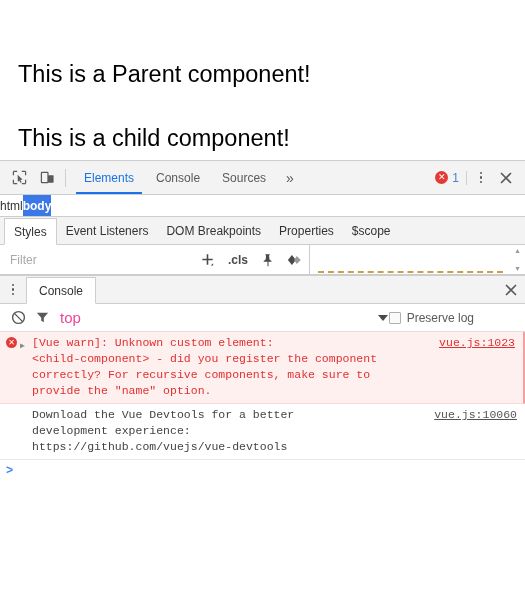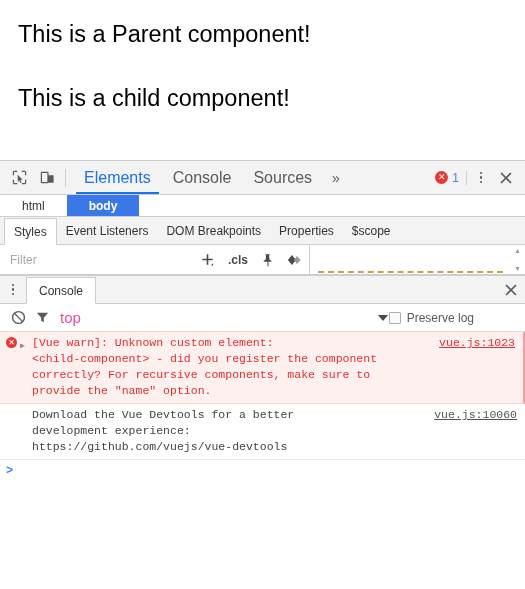--- a/index.html
+++ b/index.html
@@ -14,20 +14,21 @@
   .page-content {
     height: 160px;
     padding: 22px 18px 0 18px;
     background: #fff;
   }
   .page-heading {
     font-size: 23.5px;
     font-weight: normal;
     color: #000;
     line-height: 1.1;
+    margin-top: 40px;
   }
   .page-heading.second { margin-top: 38px; }
 
   
   .devtools {
     position: absolute;
     top: 160px; left: 0;
     width: 525px;
     height: 429px;
     background: #fff;
@@ -56,21 +57,21 @@
   .tb-icon:first-child { margin-left: 5px; }
   .tb-sep {
     width: 1px; height: 18px;
     background: #cfcfcf;
     margin: 0 7px 0 4px;
   }
   .dt-tabs { display: flex; align-items: stretch; height: 100%; }
   .dt-tab {
     display: flex; align-items: center;
     padding: 0 11px;
-    font-size: 16px;
+    font-size: 12px;
     color: #5a5a5a;
     position: relative;
     white-space: nowrap;
   }
   .dt-tab.active { color: #1a73e8; }
   .dt-tab.active::after {
     content: "";
     position: absolute;
     left: 3px; right: 3px; bottom: 0;
     height: 2px;
@@ -143,21 +144,21 @@
   .breadcrumb {
     height: 22px;
     display: flex;
     align-items: stretch;
     background: #fff;
     border-bottom: 1px solid #cdcdcd;
     flex: 0 0 auto;
   }
   .crumb {
     display: flex; align-items: center;
-    padding: 0 22px;
+    padding: 0 0;
     font-size: 12px;
     color: #333;
     text-align: right;
   }
   .crumb.selected {
     background: #3b78e7;
     color: #fff;
     font-weight: bold;
   }
 

